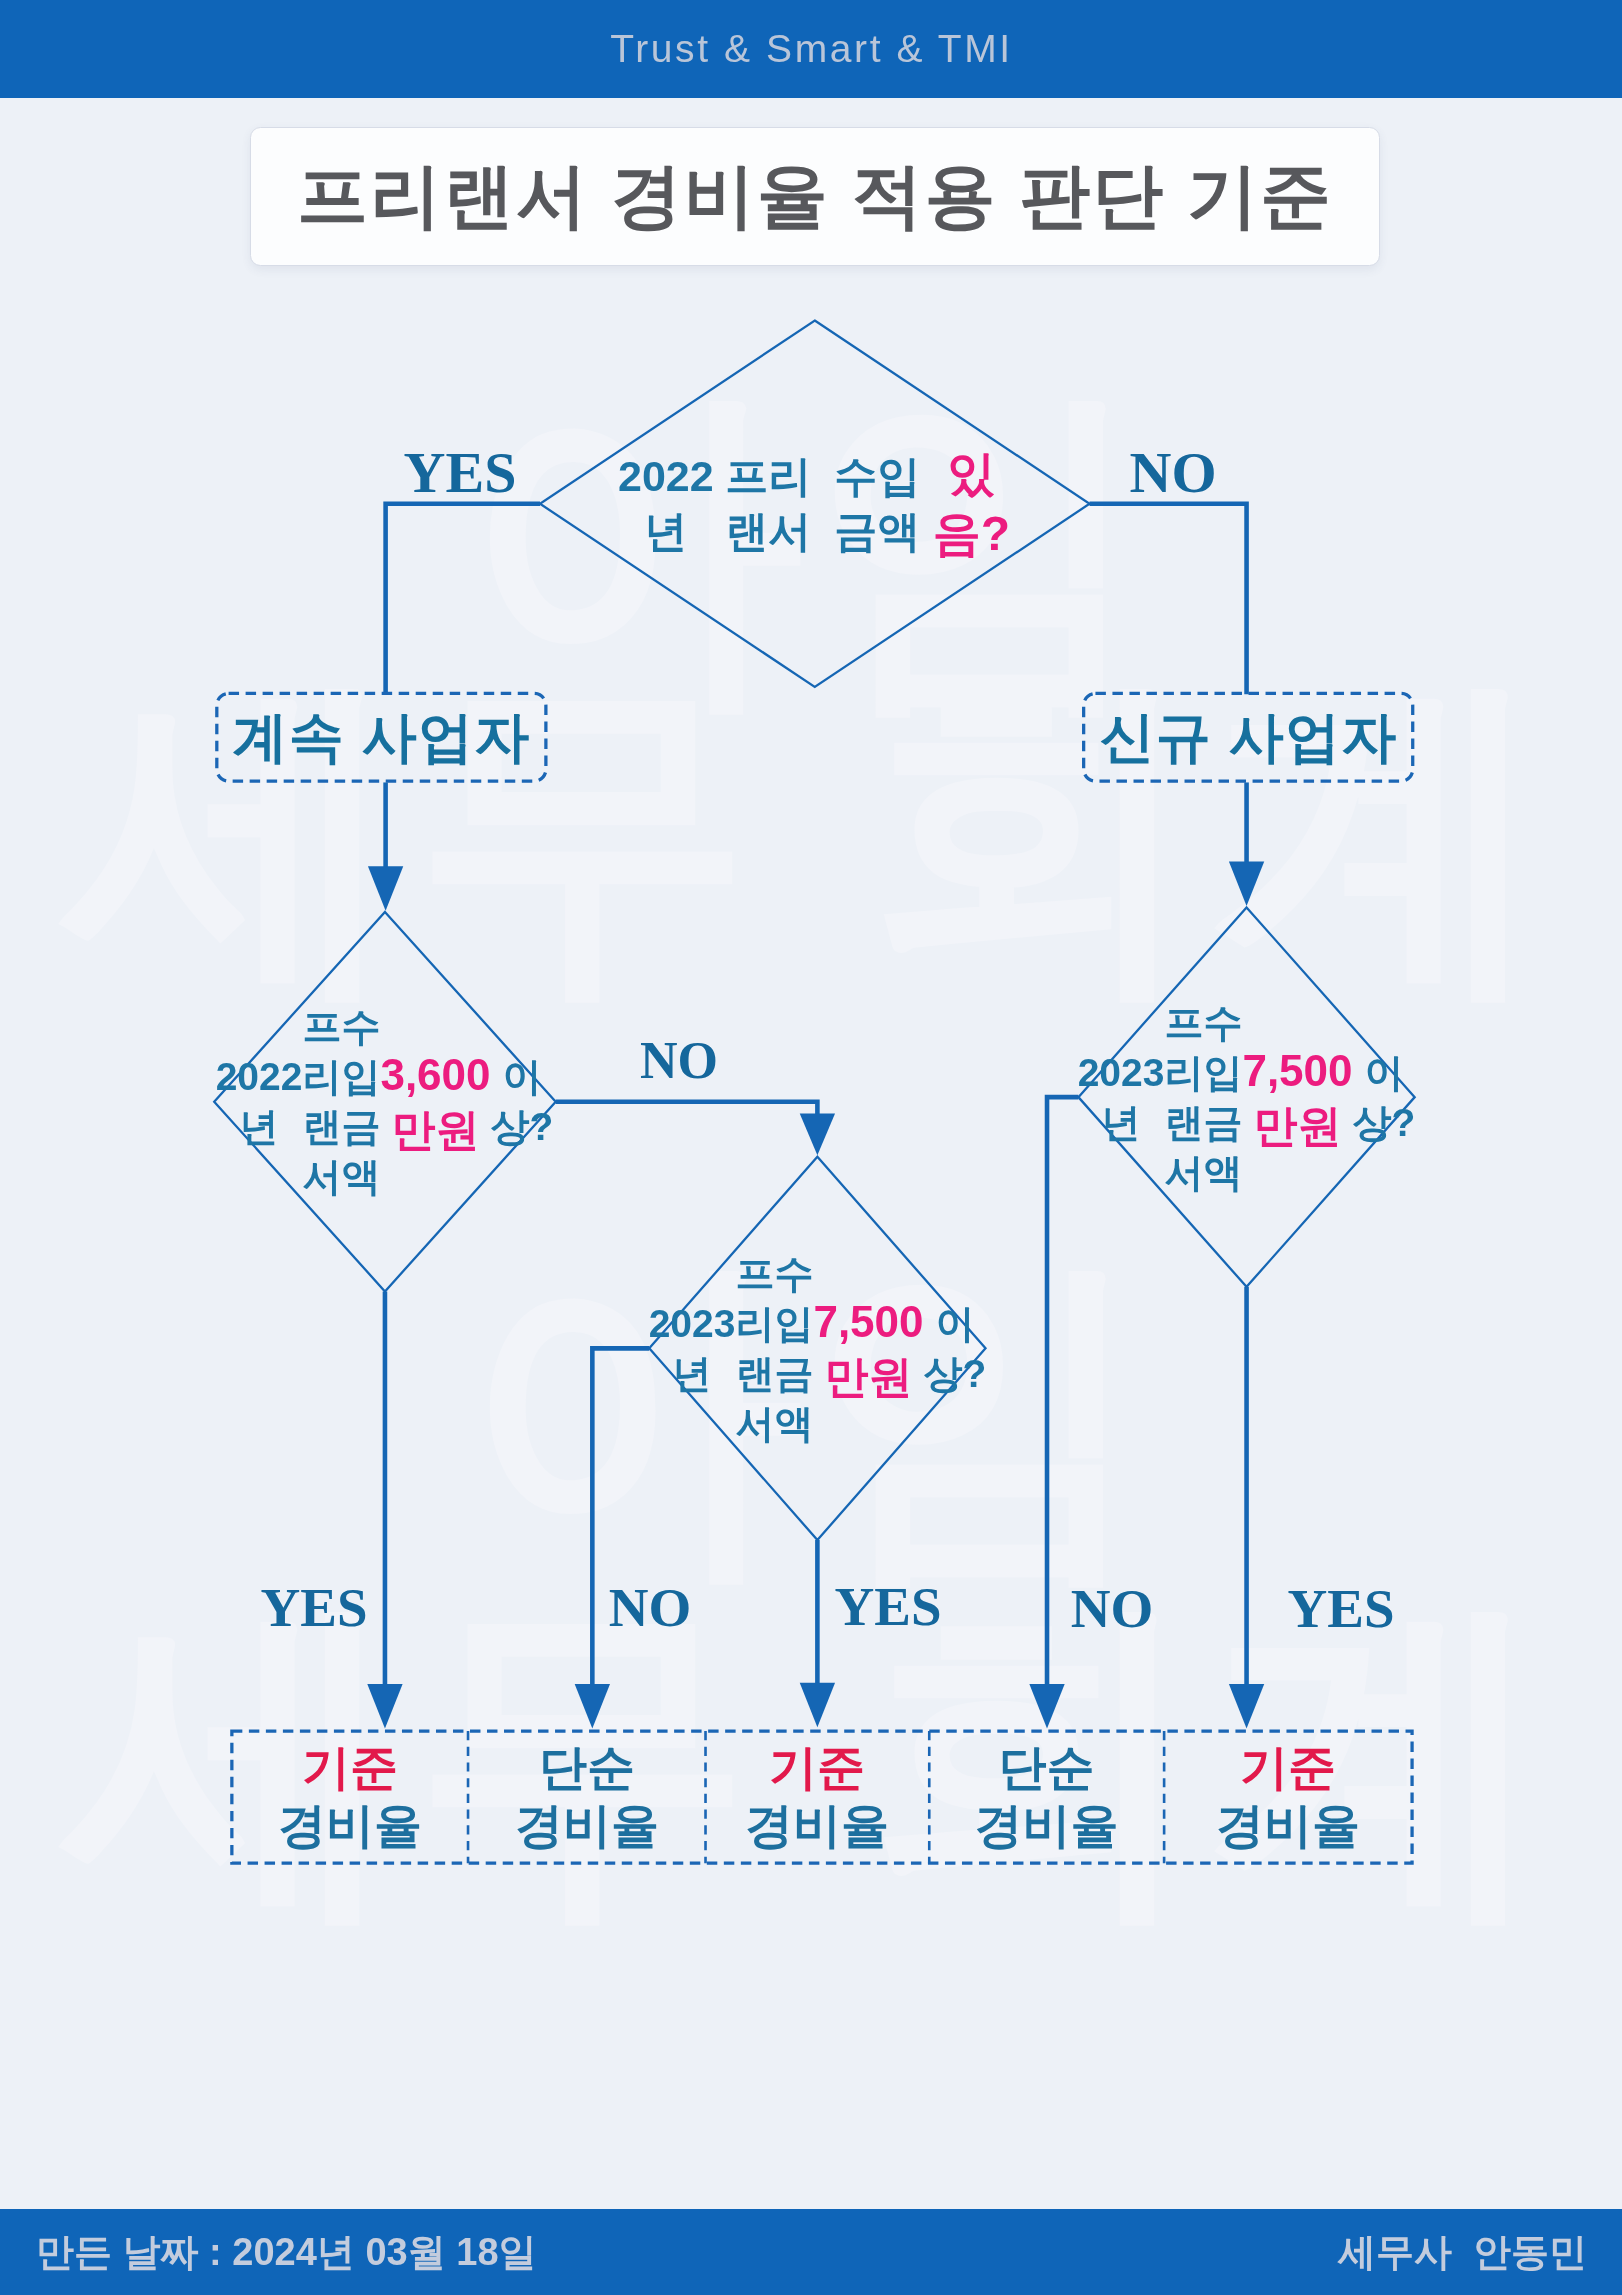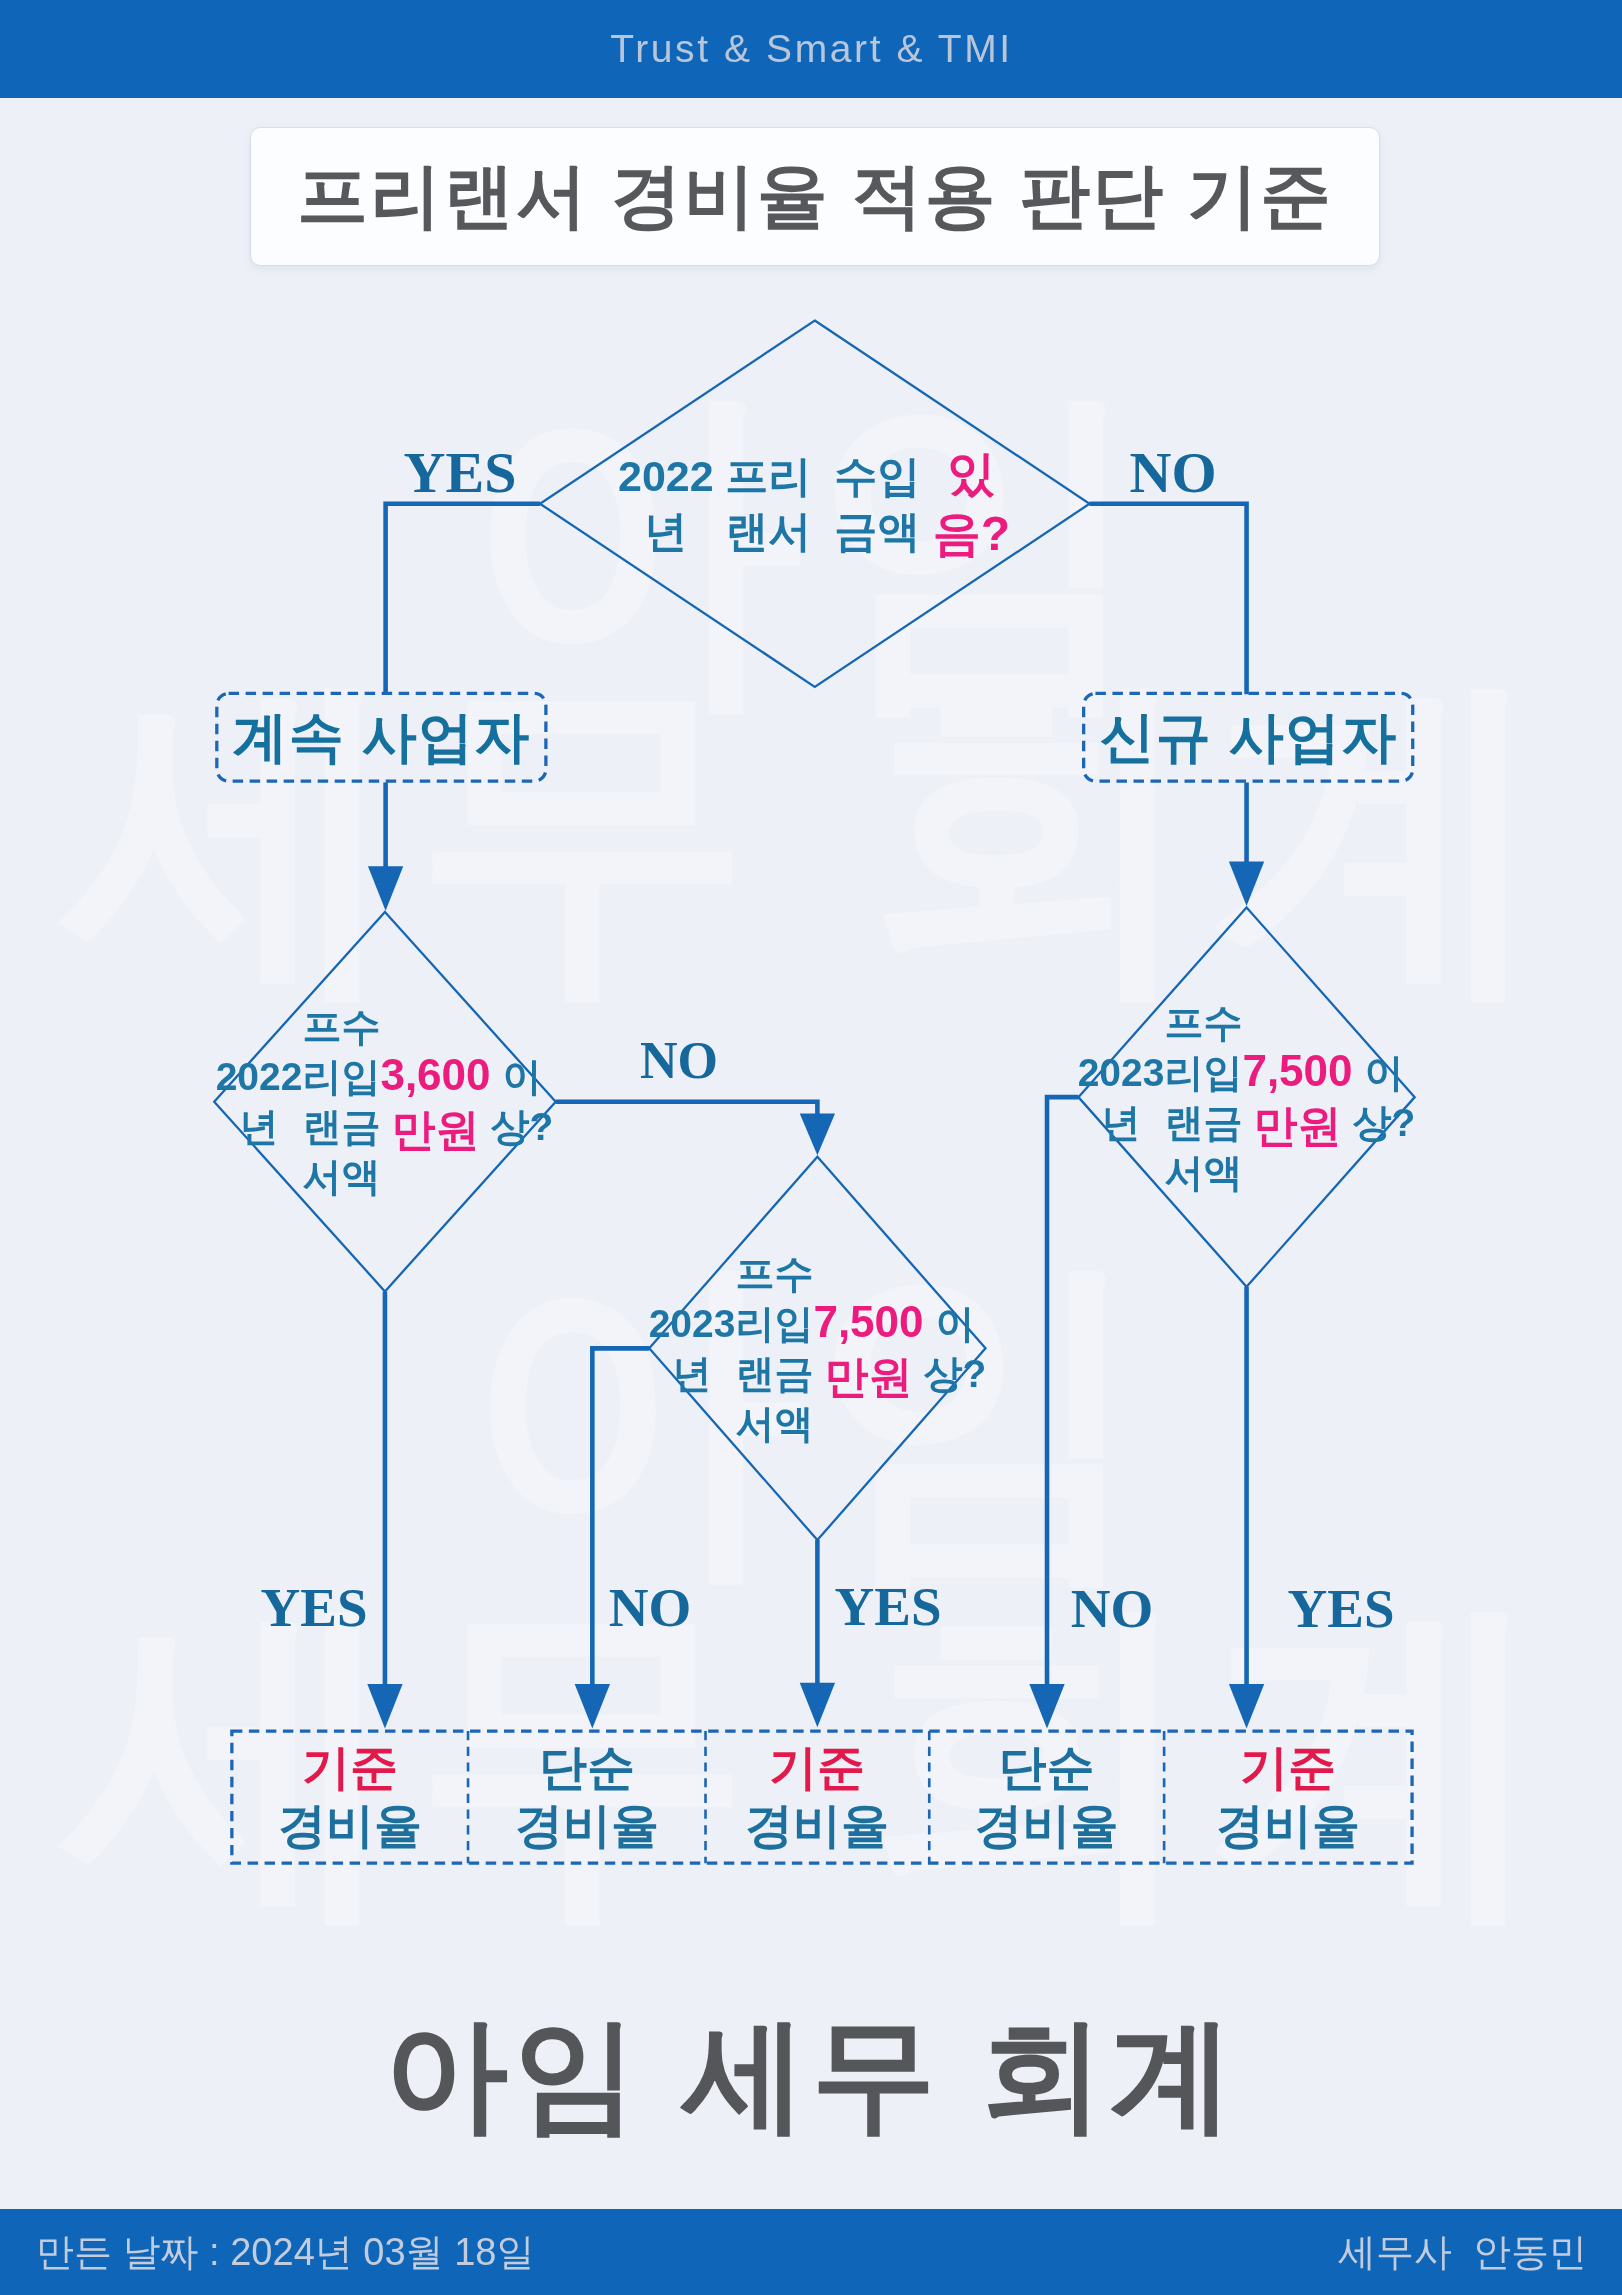--- a/index.html
+++ b/index.html
@@ -13,21 +13,21 @@
     position:absolute;left:0;width:1623px;text-align:center;
     font-weight:800;color:#f2f4f9;font-size:340px;line-height:340px;
     letter-spacing:7.9px;white-space:nowrap;user-select:none;
   }
   
   .topbar{position:absolute;left:0;top:0;width:1623px;height:98px;background:#0f65b8;
     display:flex;align-items:center;justify-content:center;}
   .topbar .tagline{font-size:39px;font-weight:300;letter-spacing:2.6px;color:#b9c5d8;}
   .bottombar{position:absolute;left:0;top:2209px;width:1623px;height:86px;background:#0f65b8;
     display:flex;align-items:center;justify-content:space-between;padding:0 36px;box-sizing:border-box;}
-  .bottombar span{font-size:38px;font-weight:400;color:#c3ccdd;white-space:pre;}
+  .bottombar span{font-size:38px;font-weight:700;color:#c3ccdd;white-space:pre;}
   
   .titlebox{
     position:absolute;left:250px;top:127px;width:1128px;height:137px;
     background:#fcfdfe;border:1.3px solid #d7dce7;border-radius:10.5px;
     box-shadow:0 3.9px 9.2px rgba(60,80,120,0.08);
     display:flex;align-items:center;justify-content:center;
   }
   .titlebox .t{font-size:71px;font-weight:800;letter-spacing:2px;color:#57585c;}
   
   .lines{position:absolute;left:0;top:0;z-index:2;}
@@ -177,20 +177,19 @@
   </div>
   <div class="cell" style="left:929px;width:235px;">
     <span class="top" data-accent="blue">단순</span>
     <span class="bot">경비율</span>
   </div>
   <div class="cell" style="left:1164px;width:248px;">
     <span class="top" data-accent="red">기준</span>
     <span class="bot">경비율</span>
   </div>
 
-  <div class="bigtitle">아임 세무 회계</div>
   <div class="bottombar">
     <span>만든 날짜 : 2024년 03월 18일</span>
     <span>세무사  안동민</span>
   </div>
 
 </div>
 
 
 </body></html>

